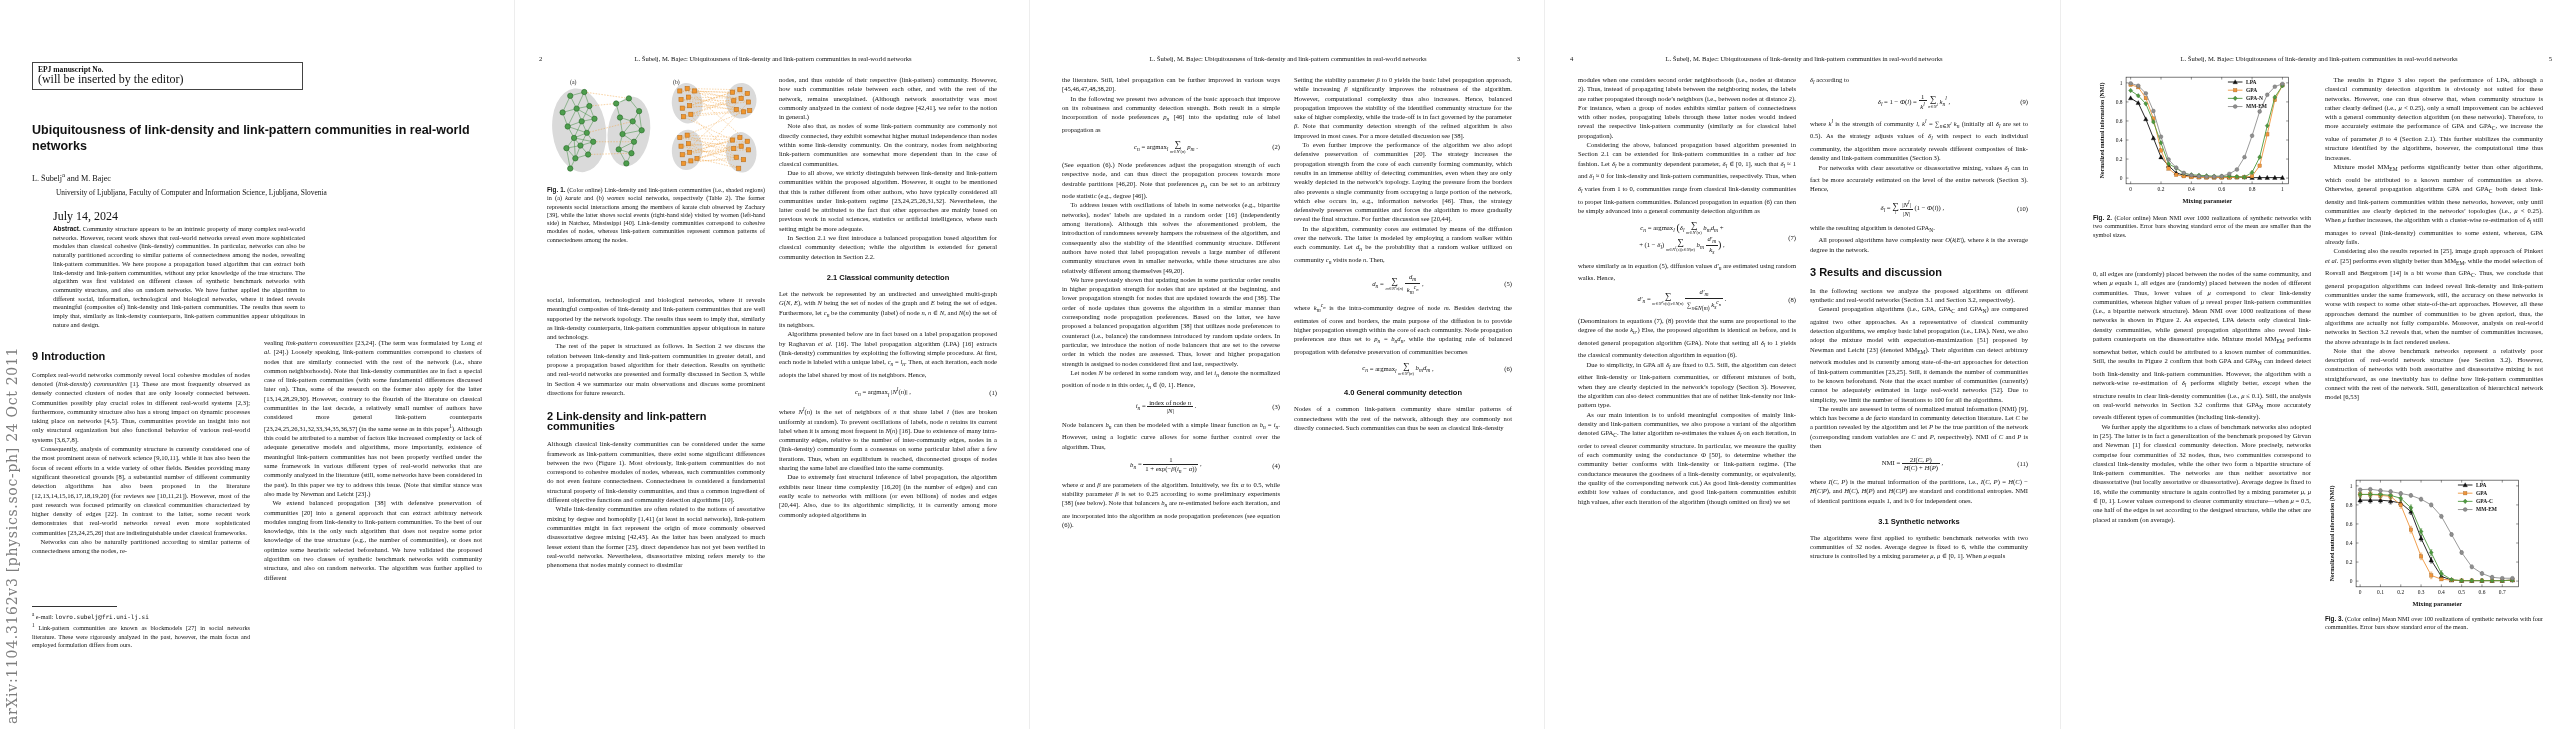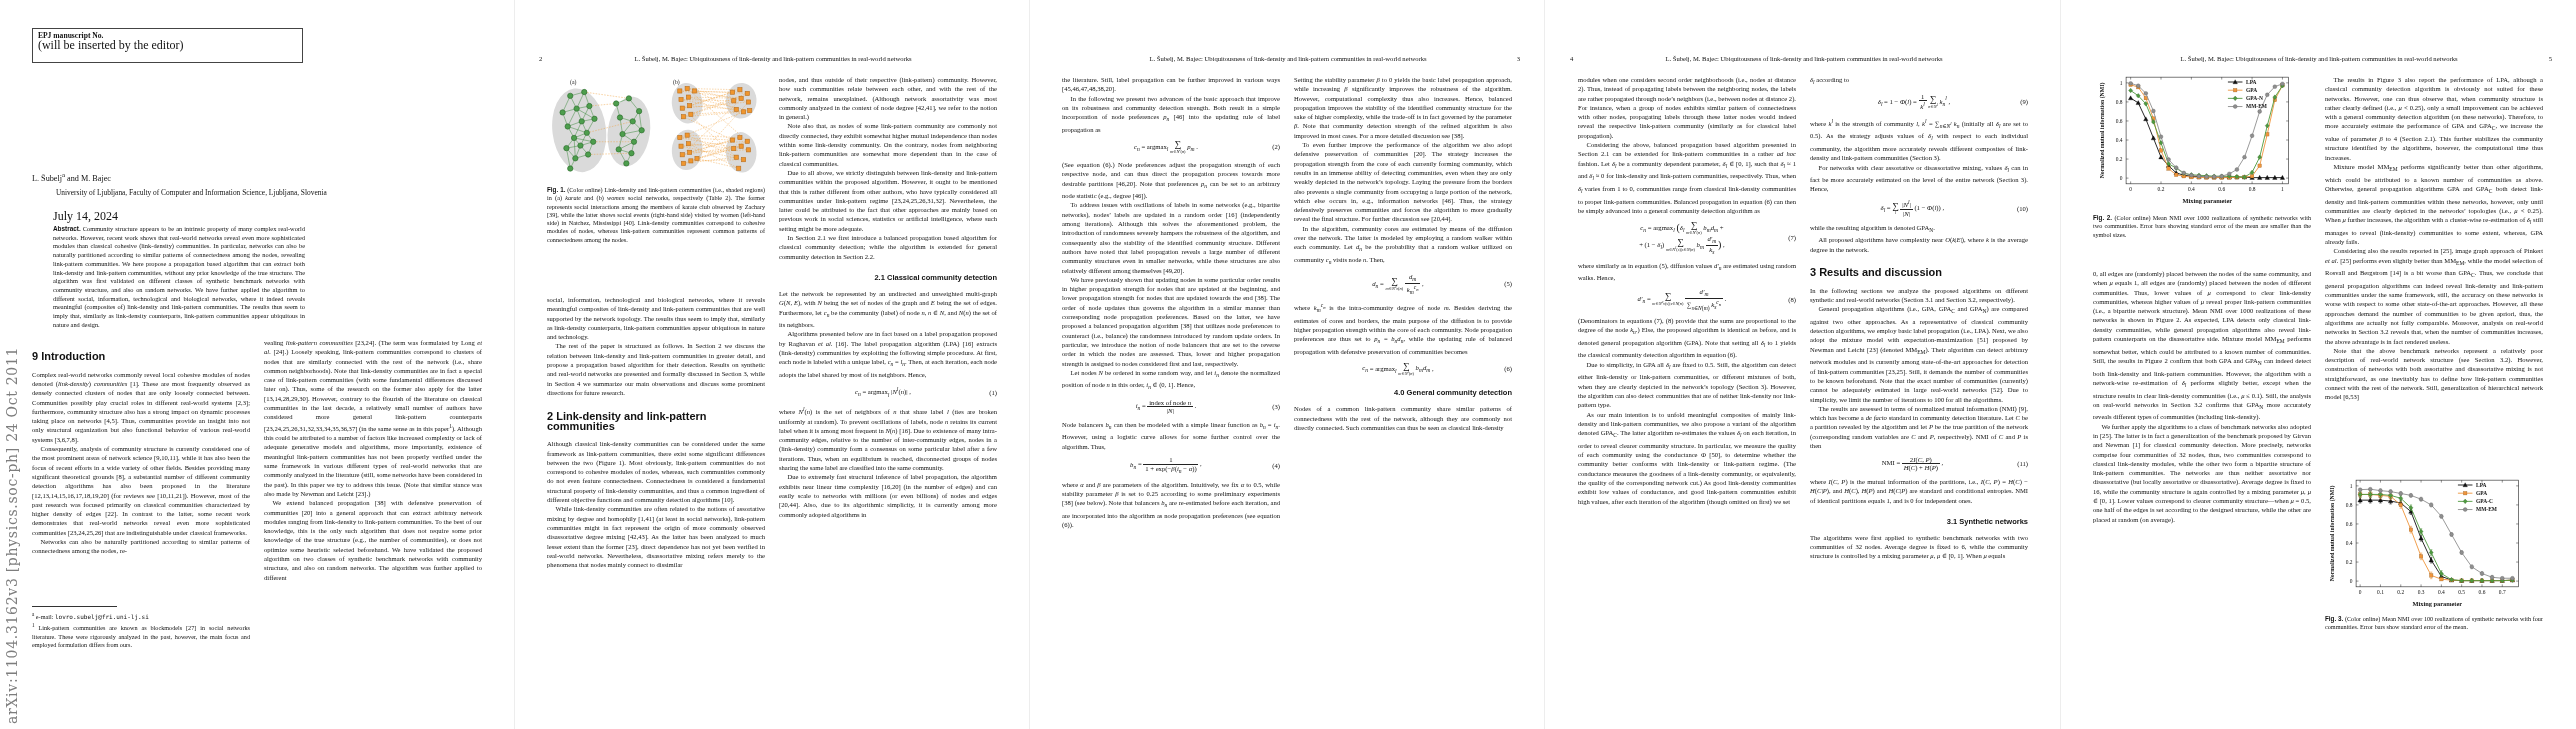--- a/index.html
+++ b/index.html
@@ -3,35 +3,35 @@
 <meta charset="utf-8">
 <style>
   html,body{margin:0;padding:0;background:#ffffff;}
   body{width:2576px;height:729px;position:relative;font-family:"Liberation Serif","DejaVu Serif",serif;color:#111;}
   .page{position:absolute;top:0;width:515px;height:729px;background:#fff;overflow:hidden;border-right:0.6px solid #ededed;box-sizing:border-box;}
   
   .col{position:absolute;width:218px;font-size:6.6px;line-height:9.3px;text-align:justify;overflow:hidden;}
   .para{margin:0;text-indent:0;}
   .para.indent{text-indent:8.5px;}
   .sec{font-family:"Liberation Sans","DejaVu Sans",sans-serif;font-weight:bold;font-size:11px;line-height:10.3px;margin:13.4px 0 8px 0;text-align:left;text-indent:0;}
-  .subsec{font-family:"Liberation Sans","DejaVu Sans",sans-serif;font-weight:bold;font-size:7.5px;margin:12px 0 6.7px 0;text-align:right;text-indent:0;}
+  .subsec{font-family:"Liberation Sans","DejaVu Sans",sans-serif;font-weight:bold;font-size:7.5px;margin:12px 0 6.7px 0;text-align:center;text-indent:0;}
   .eqrow{display:flex;align-items:center;margin:5.5px 0;text-indent:0;}
   .eqbody{flex:1;text-align:center;font-size:6.7px;}
   .eqnum{font-size:6.6px;padding-left:2.4px;}
   .frac{display:inline-block;text-align:center;vertical-align:middle;line-height:1.1;}
   .frac>span{display:block;padding:0 1.8px;}
   .frac>span:first-child{border-bottom:0.5px solid #222;}
   .sum{display:inline-block;text-align:center;vertical-align:middle;line-height:1;}
   .sigma{display:block;font-size:9px;}
   .under{display:block;font-size:4.4px;}
   .big{font-size:150%;vertical-align:-0.12em;}
   .mono{font-family:"DejaVu Sans Mono","Liberation Mono",monospace;font-size:6px;}
   
   .banner{position:absolute;left:3.6px;top:724px;transform:rotate(-90deg);transform-origin:left top;white-space:nowrap;font-size:14px;letter-spacing:0.7px;color:#7d7d7d;font-family:"DejaVu Serif","Liberation Serif",serif;}
-  .msbox{position:absolute;left:32px;top:28px;width:271px;height:35px;border:0.7px solid #444;padding:1.8px 4.9px;box-sizing:border-box;}
+  .msbox{position:absolute;left:32px;top:62px;width:271px;height:28px;border:0.7px solid #444;padding:1.8px 4.9px;box-sizing:border-box;}
   .msbox-l1{font-weight:bold;font-size:7.6px;line-height:9.7px;}
   .msbox-l2{font-size:12px;line-height:9.7px;font-family:Liberation Serif, serif;}
   .title{position:absolute;left:32px;top:122px;width:450px;margin:0;font-family:"Liberation Sans","DejaVu Sans",sans-serif;font-weight:bold;font-size:12.5px;line-height:16.4px;}
   .authors{position:absolute;left:32px;top:171px;font-size:8.2px;}
   .affil{position:absolute;left:32px;top:188px;font-size:7.4px;margin-left:24px;}
   .date{position:absolute;left:53px;top:209px;font-size:12px;}
   .abstract{position:absolute;left:53px;top:225px;width:252px;font-size:6.4px;line-height:8.7px;text-align:justify;}
   .ab-label{font-family:"Liberation Sans","DejaVu Sans",sans-serif;font-weight:bold;font-size:6.4px;}
   .footnotes{position:absolute;left:32px;top:606px;width:218px;font-size:6.2px;line-height:8.4px;text-align:justify;}
   .fnrule{width:85px;border-top:0.6px solid #333;margin-bottom:3px;}
@@ -49,20 +49,21 @@
 </style>
 </head>
 <body>
 
 <div class="page" style="left:0">
   <div class="banner">arXiv:1104.3162v3  [physics.soc-ph]  24 Oct 2011</div>
   <div class="msbox">
     <div class="msbox-l1">EPJ manuscript No.</div>
     <div class="msbox-l2">(will be inserted by the editor)</div>
   </div>
+  <h1 class="title">Ubiquitousness of link-density and link-pattern communities in real-world networks</h1>
   <div class="authors">L. Šubelj<sup>a</sup> and M. Bajec</div>
   <div class="affil">University of Ljubljana, Faculty of Computer and Information Science, Ljubljana, Slovenia</div>
   <div class="date">July 14, 2024</div>
   <div class="abstract"><span class="ab-label">Abstract.</span> <span>Community structure appears to be an intrinsic property of many complex real-world networks. However, recent work shows that real-world networks reveal even more sophisticated modules than classical cohesive (link-density) communities. In particular, networks can also be naturally partitioned according to similar patterns of connectedness among the nodes, revealing link-pattern communities. We here propose a propagation based algorithm that can extract both link-density and link-pattern communities, without any prior knowledge of the true structure. The algorithm was first validated on different classes of synthetic benchmark networks with community structure, and also on random networks. We have further applied the algorithm to different social, information, technological and biological networks, where it indeed reveals meaningful (composites of) link-density and link-pattern communities. The results thus seem to imply that, similarly as link-density counterparts, link-pattern communities appear ubiquitous in nature and design.</span></div>
   <div class="col" style="left:32px;top:338px;height:266px">
       <div class="sec">9 Introduction</div>
       <div class="para">Complex real-world networks commonly reveal local cohesive modules of nodes denoted (<i>link-density</i>) <i>communities</i> [1]. These are most frequently observed as densely connected clusters of nodes that are only loosely connected between. Communities possibly play crucial roles in different real-world systems [2,3]; furthermore, community structure also has a strong impact on dynamic processes taking place on networks [4,5]. Thus, communities provide an insight into not only structural organization but also functional behavior of various real-world systems [3,6,7,8].</div>
       <div class="para indent">Consequently, analysis of community structure is currently considered one of the most prominent areas of network science [9,10,11], while it has also been the focus of recent efforts in a wide variety of other fields. Besides providing many significant theoretical grounds [8], a substantial number of different community detection algorithms has also been proposed in the literature [12,13,14,15,16,17,18,19,20] (for reviews see [10,11,21]). However, most of the past research was focused primarily on classical communities characterized by higher density of edges [22]. In contrast to the latter, some recent work demonstrates that real-world networks reveal even more sophisticated communities [23,24,25,26] that are indistinguishable under classical frameworks.</div>
       <div class="para indent">Networks can also be naturally partitioned according to similar patterns of connectedness among the nodes, re-</div>
     </div>

